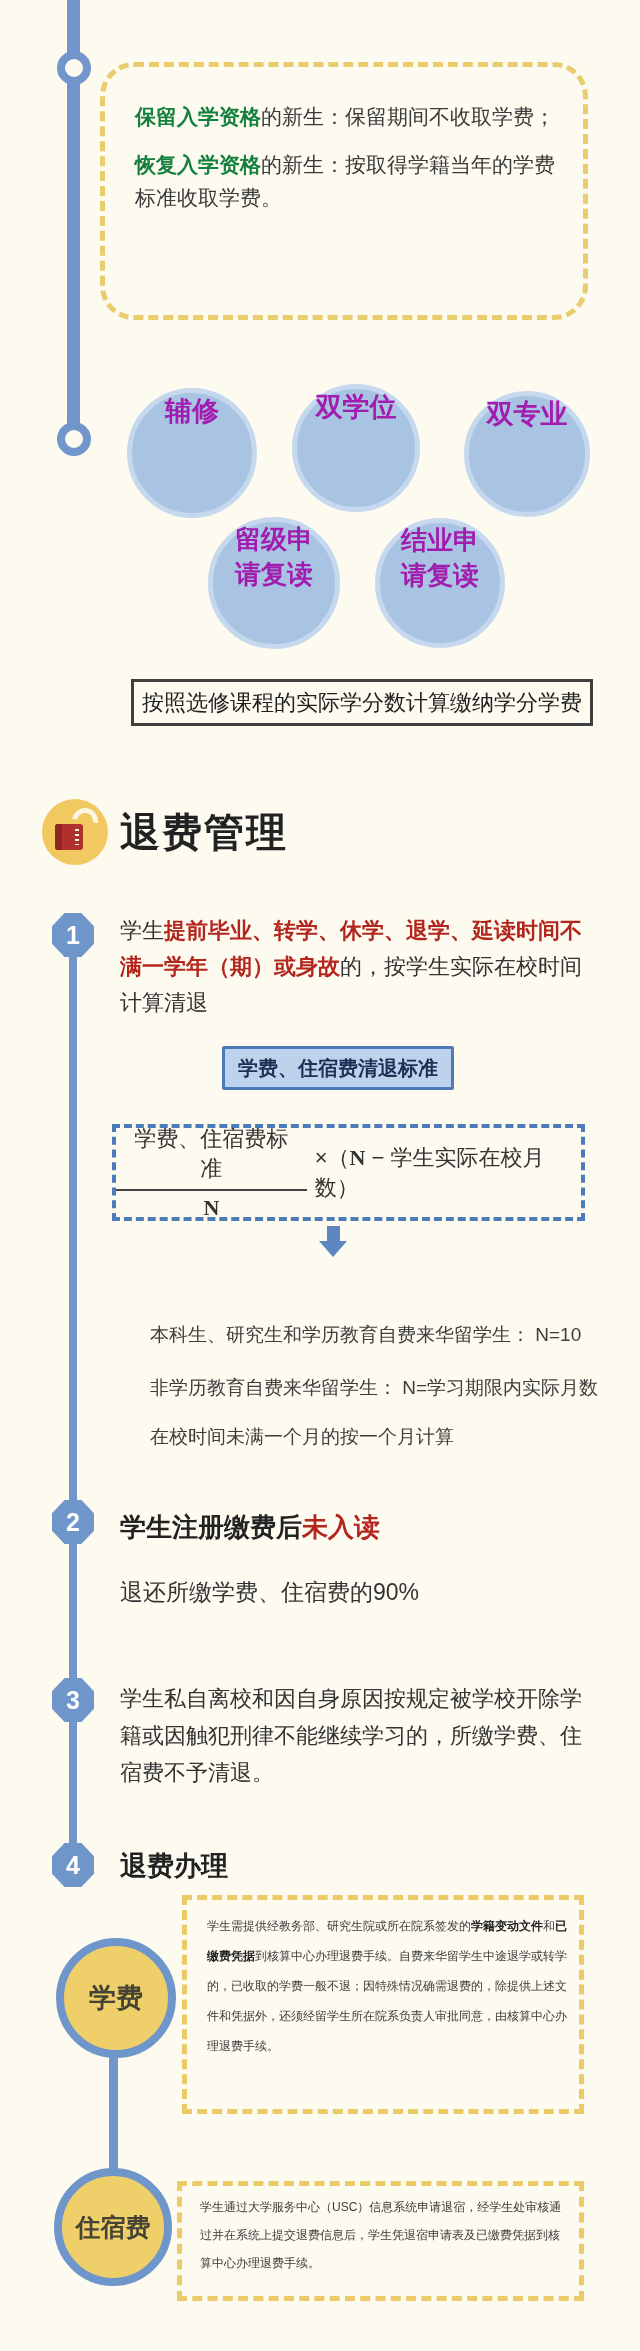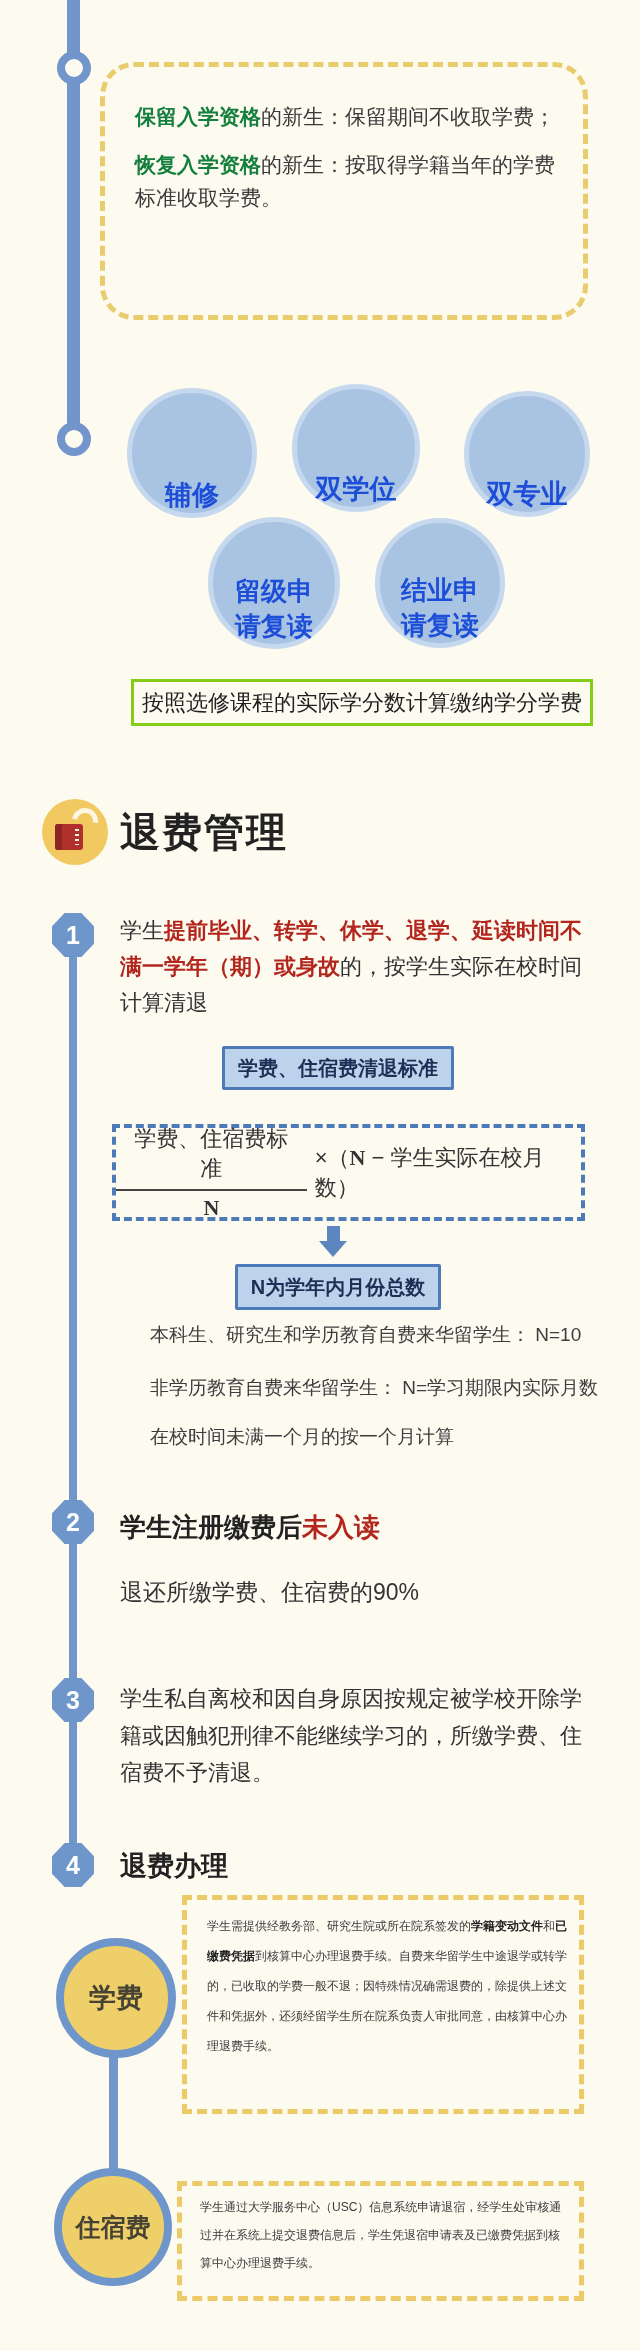--- a/index.html
+++ b/index.html
@@ -11,26 +11,26 @@
   .tl-node{position:absolute;width:18px;height:18px;border:8px solid #7296cc;border-radius:50%;background:#fdfaf0;}
 
   
   .policy-box{position:absolute;left:100px;top:62px;width:478px;height:248px;border:5px dashed #e9cc6d;border-radius:34px;}
   .policy-text{position:absolute;left:135px;top:100px;width:432px;font-size:21px;line-height:33px;color:#3a3a3a;}
   .policy-text p{margin:0 0 15px 0;}
   .policy-text b{color:#15803d;}
 
   
   .bubble{position:absolute;border-radius:50%;background:#a9c4e3;border:5px solid #c5d8ee;box-sizing:border-box;
-          display:flex;align-items:flex-end;justify-content:center;text-align:center;
-          font-weight:bold;color:#1d4ed8;}
+          display:flex;align-items:flex-start;justify-content:center;text-align:center;
+          font-weight:bold;color:#a21caf;}
   .bubble .inner{width:86px;}
 
   
-  .credit-box{position:absolute;left:131px;top:679px;width:456px;height:41px;border:3px solid #84cc16;
+  .credit-box{position:absolute;left:131px;top:679px;width:456px;height:41px;border:3px solid #404040;
               display:flex;align-items:center;justify-content:center;
               font-family:"Liberation Serif",serif;font-size:22px;color:#1f1f1f;}
 
   
   .icon-circle{position:absolute;left:42px;top:799px;width:66px;height:66px;border-radius:50%;background:#f2c860;}
   .lock-body{position:absolute;left:13px;top:25px;width:28px;height:26px;background:#b0302c;border-radius:3px;}
   .lock-spine{position:absolute;left:13px;top:25px;width:7px;height:26px;background:#8f2522;border-radius:3px 0 0 3px;}
   .lock-dots{position:absolute;left:33px;top:30px;width:4px;height:16px;
              background:repeating-linear-gradient(#fdf6e3 0 2px,transparent 2px 5px);}
   .lock-shackle{position:absolute;left:30px;top:9px;width:16px;height:16px;border:5px solid #fdf6e3;
@@ -137,23 +137,20 @@
     <span class="frac">
       <span class="num">学费、住宿费标准</span>
       <span class="den">N</span>
     </span>
     <span><span>×（</span><span class="serifN">N</span><span> − 学生实际在校月数）</span></span>
   </div>
 
   <div class="arrow-stem"></div>
   <div class="arrow-head"></div>
 
-  <div class="chip" style="left:235px;top:1264px;width:200px;height:40px;font-size:20px;">
-      <span>N为学年内月份总数</span>
-    </div>
 
   <div class="note" style="top:1322px;">本科生、研究生和学历教育自费来华留学生： N=10</div>
   <div class="note" style="top:1375px;">非学历教育自费来华留学生： N=学习期限内实际月数</div>
   <div class="note" style="top:1424px;">在校时间未满一个月的按一个月计算</div>
 
   <div class="badge" style="left:52px;top:1500px;">
       <span>2</span>
     </div>
   <div class="item-title" style="left:120px;top:1510px;font-size:26px;text-align:right;">
     <span>学生注册缴费后</span><span class="red">未入读</span>

